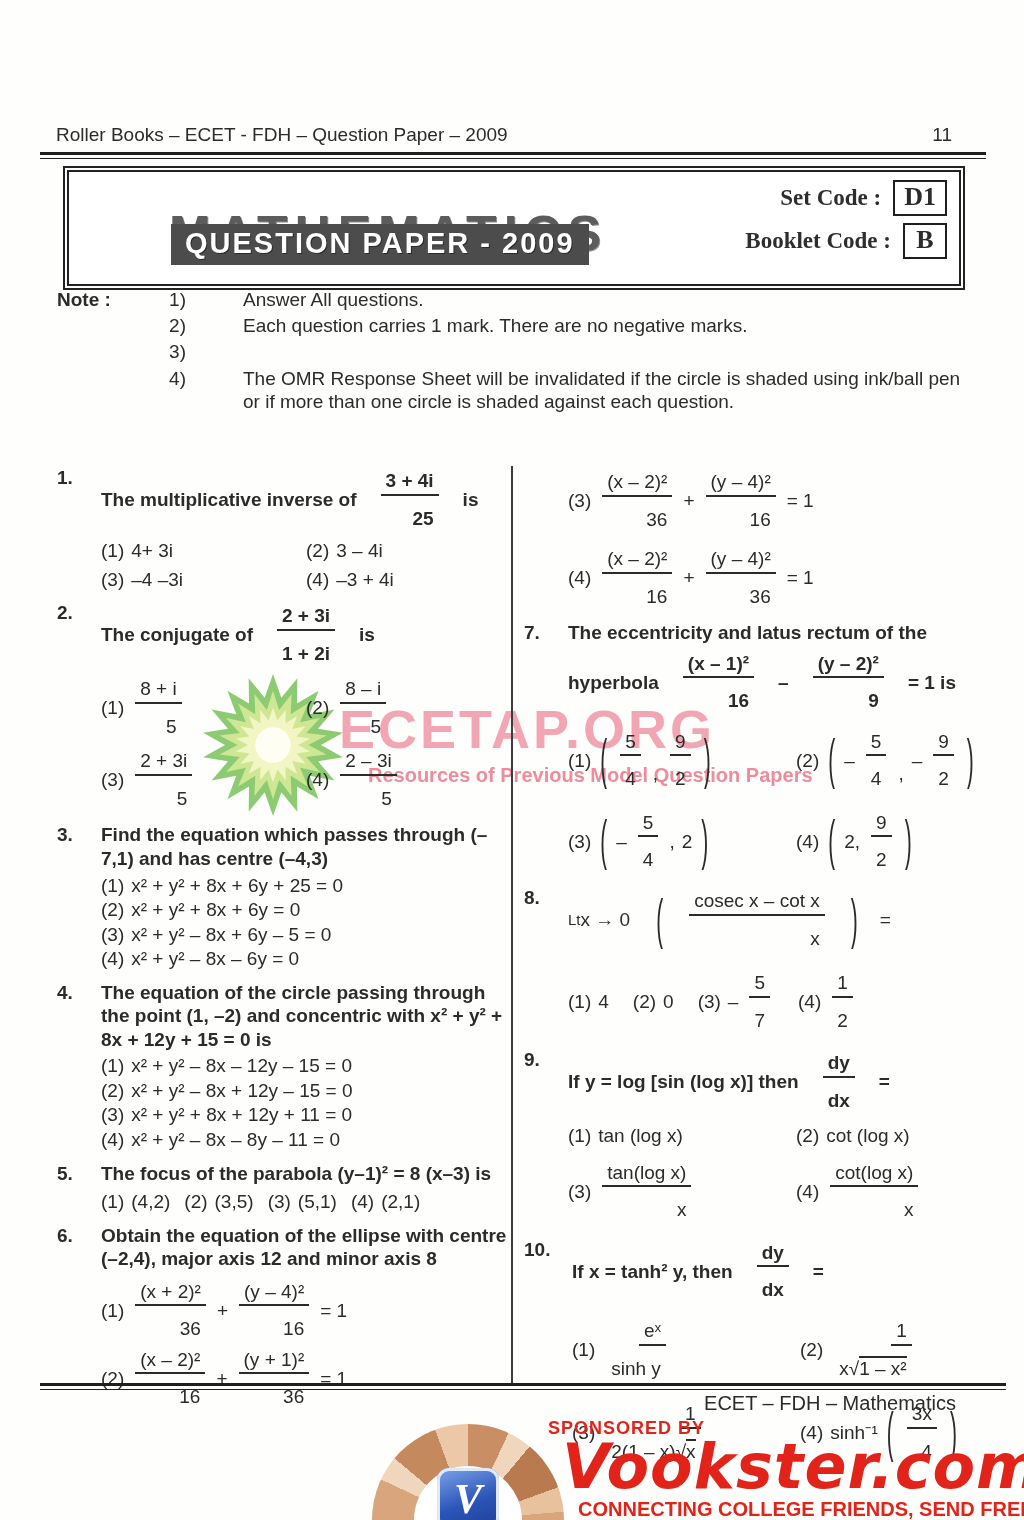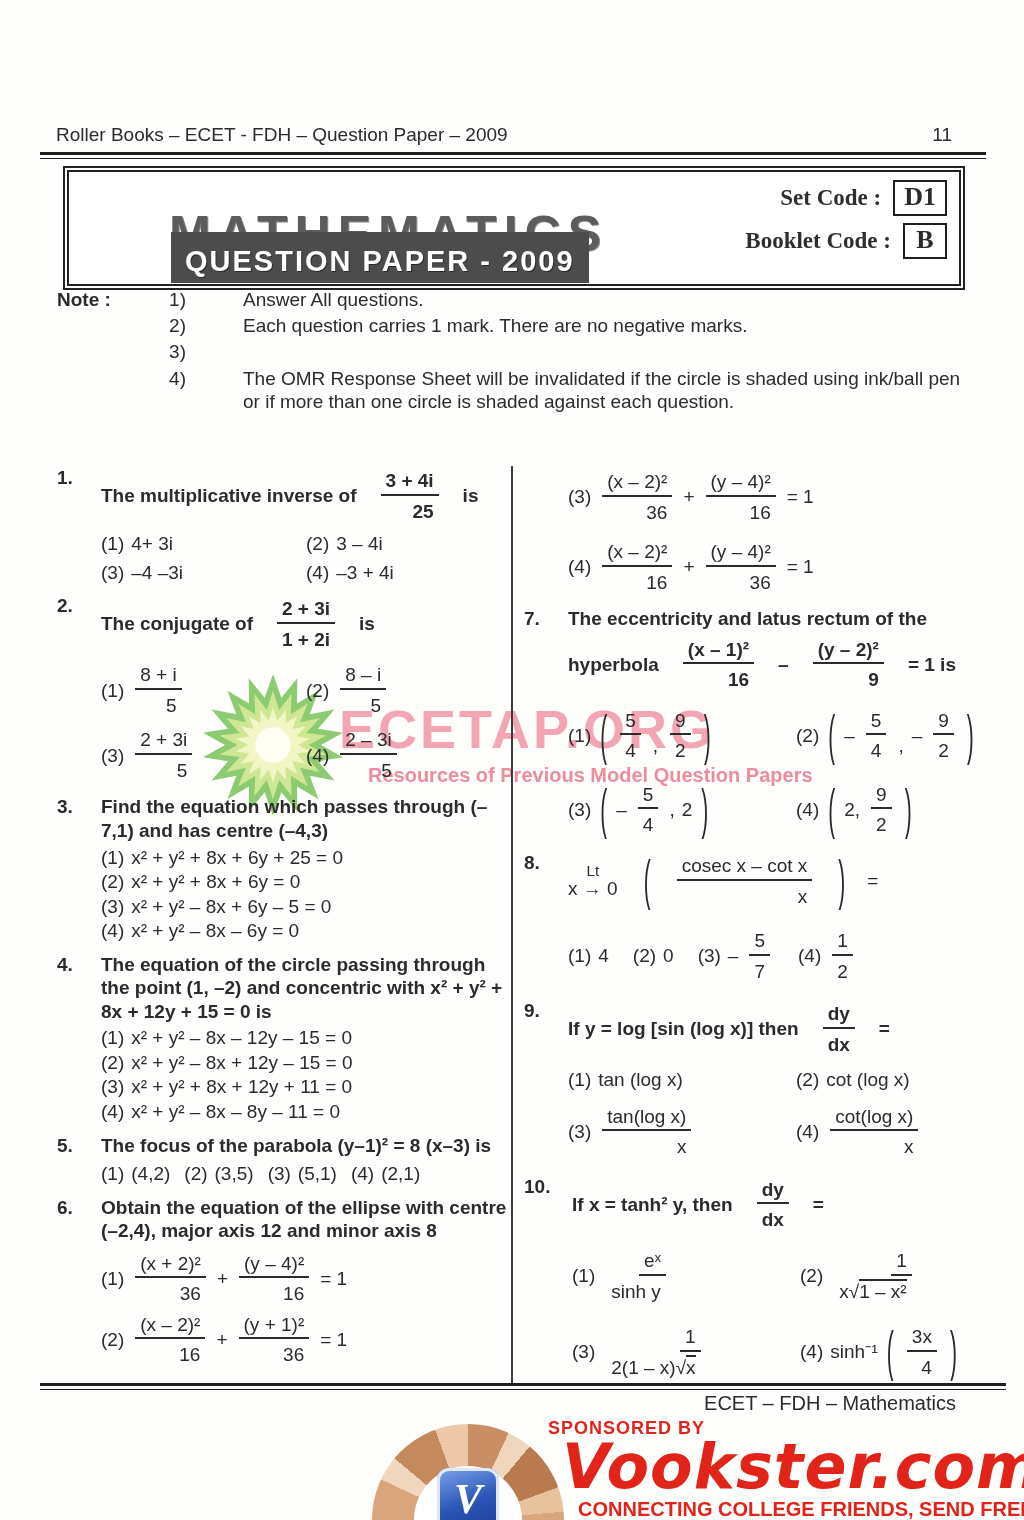--- a/index.html
+++ b/index.html
@@ -8,22 +8,22 @@
   
   .hdr{position:absolute;left:56px;top:124px;font-size:19px;z-index:2;}
   .pageno{position:absolute;right:72px;top:124px;font-size:19px;z-index:2;}
   .rule-double{position:absolute;left:40px;width:946px;height:3px;border-top:3px solid #1f1f1f;border-bottom:1px solid #1f1f1f;z-index:2;}
   .rule-hdr{top:152px;}
   .rule-foot{top:1383px;width:966px;}
   
   .title-box{position:absolute;left:63px;top:166px;width:890px;height:112px;border:6px double #222;z-index:2;background:#fff;}
   .math-title{position:absolute;left:100px;top:2px;font-size:50px;font-weight:800;letter-spacing:7px;color:#5c5c5c;
               text-shadow:1px 1px 0 #8f8f8f;margin-top:31px;}
-  .qp-band{position:absolute;left:102px;top:60px;background:#4c4c4c;color:#fff;font-size:29px;font-weight:800;
-           letter-spacing:2px;padding:13px 14px 5px;text-shadow:1px 1px 0 #2a2a2a;}
+  .qp-band{position:absolute;left:102px;top:52px;background:#4c4c4c;color:#fff;font-size:29px;font-weight:800;
+           letter-spacing:2px;padding:3px 14px 5px;text-shadow:1px 1px 0 #2a2a2a;}
   .codes{position:absolute;right:12px;top:8px;display:flex;flex-direction:column;gap:7px;align-items:flex-end;}
   .code-row{display:flex;align-items:center;}
   .code-label{font-family:"Liberation Serif",serif;font-weight:700;font-size:23px;color:#2e2e2e;}
   .code-box{border:2px solid #1f1f1f;font-family:"Liberation Serif",serif;font-weight:700;font-size:26px;
             padding:0 9px 2px;margin-left:12px;min-width:22px;text-align:center;}
   
   .note{position:absolute;left:57px;top:288px;width:908px;font-size:19px;line-height:1.22;z-index:2;}
   .note-row{display:flex;margin-bottom:3px;gap:45px;}
   .note-label{width:58px;font-weight:700;flex:none;}
   .note-sp{width:58px;flex:none;}
@@ -35,33 +35,33 @@
   .col-left{left:57px;}
   .col-right{left:524px;}
   .q{display:flex;margin-bottom:9px;}
   .qn{width:44px;font-weight:700;flex:none;}
   .qn10{width:48px;}
   .qb{flex:1;}
   .stem{font-weight:700;}
   .mathrow{display:flex;align-items:center;flex-wrap:wrap;column-gap:20px;}
   .frac{display:inline-flex;flex-direction:column;align-items:flex-end;margin:3px 4px;}
   .fn{padding:0 5px 1px;border-bottom:2px solid #2b2b2b;text-align:center;white-space:nowrap;}
-  .fd{padding:4px 5px 0;text-align:center;white-space:nowrap;}
+  .fd{padding:11px 5px 0;text-align:center;white-space:nowrap;}
   .rad{border-top:2px solid #2b2b2b;}
   .optgrid2{display:grid;grid-template-columns:205px 1fr;row-gap:3px;margin-top:5px;}
   .optgrid2w{grid-template-columns:228px 1fr;}
   .optrow4{display:flex;gap:14px;margin-top:4px;}
   .optrow4 > *{flex:none;}
   .optlist{margin-top:3px;}
   .opt{display:flex;align-items:center;column-gap:7px;margin:1px 0;}
   .optlabel{flex:none;}
   .tp{display:inline-block;transform:scaleY(2.1);font-size:21px;font-weight:400;margin:0 2px;}
   .tp2{transform:scaleY(2.6);}
   .tupsep{align-self:flex-end;margin:0 1px 8px;}
-  .lim{display:inline-flex;flex-direction:column;align-items:center;line-height:1.05;margin-right:4px;}
+  .lim{display:inline-flex;flex-direction:row;align-items:center;line-height:1.05;margin-right:4px;}
   .lim .lt{font-size:15px;}
   .gap8{height:8px;}
   
   .wm{position:absolute;left:200px;top:672px;z-index:1;}
   .wm-brand{position:absolute;left:139px;top:26px;font-size:54px;font-weight:800;letter-spacing:3px;color:#f2a6b3;white-space:nowrap;}
   .wm-tag{position:absolute;left:168px;top:92px;font-size:20px;font-weight:700;color:#ee8c9c;white-space:nowrap;}
   
   .foot-text{position:absolute;right:68px;top:1392px;font-size:20px;z-index:2;}
   .sponsor-label{position:absolute;left:548px;top:1418px;color:#e2231a;font-weight:800;font-size:18px;letter-spacing:1px;z-index:3;}
   .sponsor-brand{position:absolute;left:536px;top:1430px;color:#e2231a;font-weight:800;font-style:italic;font-size:62px;

